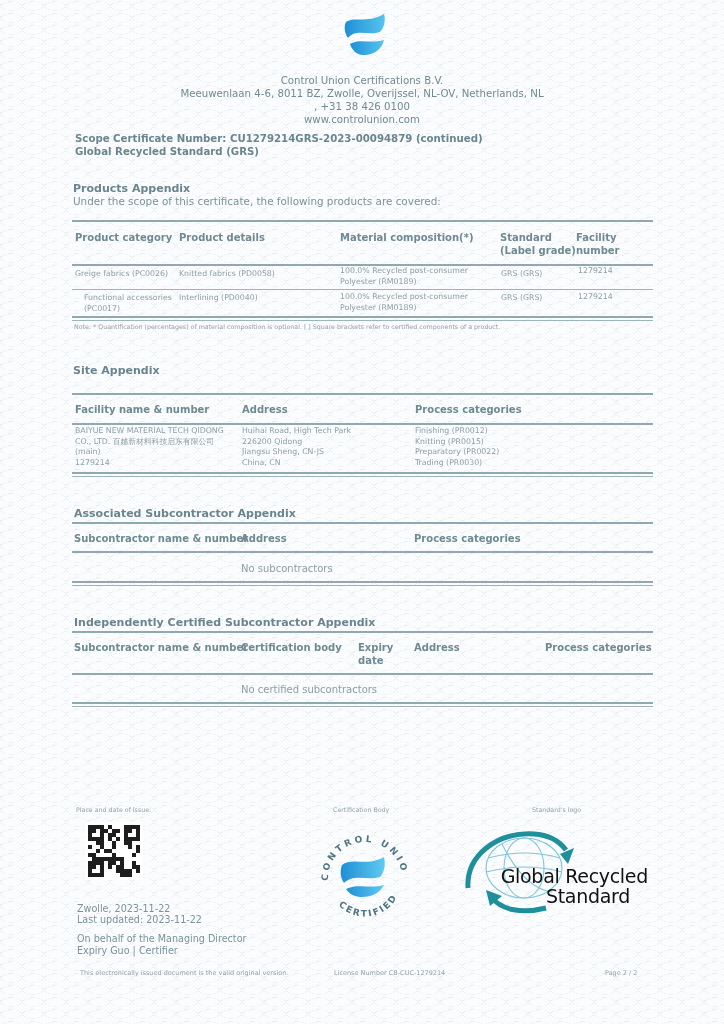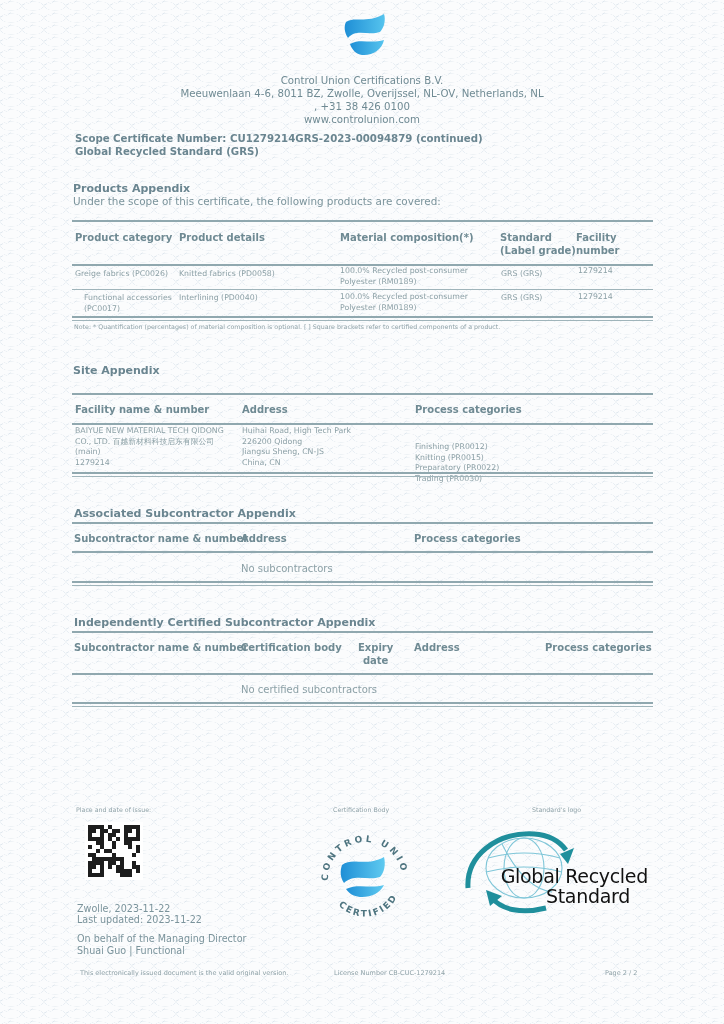--- a/index.html
+++ b/index.html
@@ -141,21 +141,21 @@
       <div>CO., LTD. 百越新材料科技启东有限公司</div>
       <div>(main)</div>
       <div>1279214</div>
     </div>
     <div class="td" style="left:242px;top:426px;">
       <div>Huihai Road, High Tech Park</div>
       <div>226200 Qidong</div>
       <div>Jiangsu Sheng, CN-JS</div>
       <div>China, CN</div>
     </div>
-    <div class="td" style="left:415px;top:426px;margin-top:16px;">
+    <div class="td" style="left:415px;top:426px;">
       <div>Finishing (PR0012)</div>
       <div>Knitting (PR0015)</div>
       <div>Preparatory (PR0022)</div>
       <div>Trading (PR0030)</div>
     </div>
   </div>
   <div class="rule thick" style="top:472px;"></div>
   <div class="rule" style="top:476px;"></div>
 
   <div class="abs sec-title" style="left:74px;top:507px;">Associated Subcontractor Appendix</div>
@@ -165,21 +165,21 @@
   <div class="th" style="left:414px;top:532px;">Process categories</div>
   <div class="rule thick" style="top:551px;"></div>
   <div class="td-lg" style="left:241px;top:562px;">No subcontractors</div>
   <div class="rule thick" style="top:581px;"></div>
   <div class="rule" style="top:585px;"></div>
 
   <div class="abs sec-title" style="left:74px;top:616px;">Independently Certified Subcontractor Appendix</div>
   <div class="rule thick" style="top:631px;"></div>
   <div class="th" style="left:74px;top:641px;">Subcontractor name &amp; number</div>
   <div class="th" style="left:241px;top:641px;">Certification body</div>
-  <div class="th" style="left:358px;top:641px;text-align:center;">
+  <div class="th" style="left:358px;top:641px;">
     <div>Expiry</div>
     <div>date</div>
   </div>
   <div class="th" style="left:414px;top:641px;">Address</div>
   <div class="th" style="left:545px;top:641px;">Process categories</div>
   <div class="rule thick" style="top:673px;"></div>
   <div class="td-lg" style="left:241px;top:683px;">No certified subcontractors</div>
   <div class="rule thick" style="top:702px;"></div>
   <div class="rule" style="top:706px;"></div>
 
@@ -357,21 +357,21 @@
         <span class="on"></span>
         <span class="on"></span>
         <span></span>
         <span></span>
       </div>
   </div>
 
   <div class="abs f-text" style="left:77px;top:903px;">Zwolle, 2023-11-22</div>
   <div class="abs f-text" style="left:77px;top:914px;">Last updated: 2023-11-22</div>
   <div class="abs f-text" style="left:77px;top:933px;">On behalf of the Managing Director</div>
-  <div class="abs f-text" style="left:77px;top:945px;">Shuai Guo | Functional</div>
+  <div class="abs f-text" style="left:77px;top:945px;">Expiry Guo | Certifier</div>
 
   <svg class="abs cu-seal" viewBox="0 0 100 100">
     <defs>
       <linearGradient id="cug2" x1="0" y1="0" x2="1" y2="0">
         <stop offset="0" stop-color="#1f8fd6"></stop>
         <stop offset="1" stop-color="#5fcaf0"></stop>
       </linearGradient>
       <path id="arcTop" d="M14 56 A36 36 0 0 1 88 52"></path>
       <path id="arcBot" d="M18 70 A36 36 0 0 0 84 70"></path>
     </defs>

